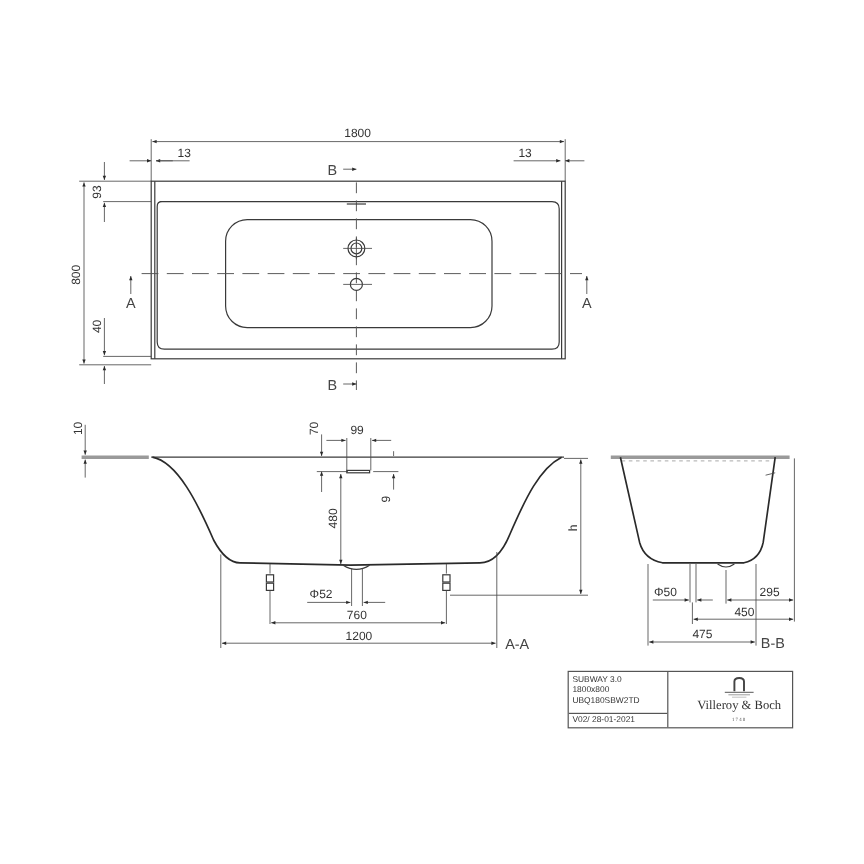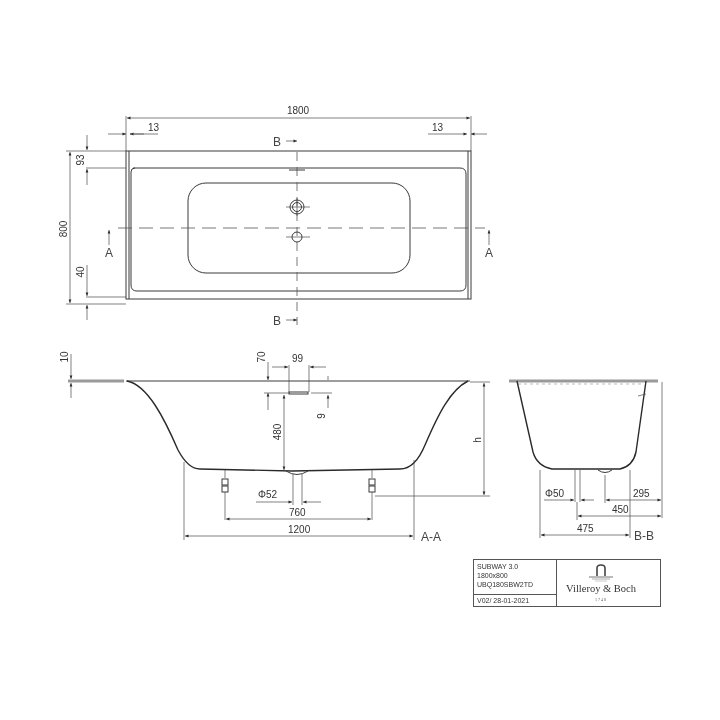--- a/index.html
+++ b/index.html
@@ -12,21 +12,21 @@
     .dashv { stroke: #555; stroke-width: 0.8; fill: none; stroke-dasharray: 9 6; }
     .rim { stroke: #9a9a9a; stroke-width: 3; fill: none; }
     .rimdash { stroke: #bbbbbb; stroke-width: 1; fill: none; stroke-dasharray: 3 3; }
     .arrow { fill: #2a2a2a; stroke: none; }
     .dimtxt { font-family: "Liberation Sans", sans-serif; font-size: 10px; fill: #333; }
     .lbltxt { font-family: "Liberation Sans", sans-serif; font-size: 12px; fill: #444; }
     .tb { position: absolute; left: 473px; top: 559px; width: 188px; height: 48px; border: 1px solid #555; box-sizing: border-box; background: #fff; }
     .tb-left { position: absolute; left: 0; top: 0; width: 82px; height: 46px; border-right: 1px solid #555; }
     .tb-info { position: absolute; left: 3px; top: 2px; font-size: 7px; line-height: 9px; color: #333; }
     .tb-ver { position: absolute; left: 0; top: 34px; width: 82px; border-top: 1px solid #555; height: 12px; font-size: 7px; line-height: 12px; color: #333; padding-left: 3px; box-sizing: border-box; }
-    .tb-right { position: absolute; left: 75px; top: 0; width: 104px; height: 46px; }
+    .tb-right { position: absolute; left: 90px; top: 0; width: 104px; height: 46px; }
     .brand { position: absolute; left: 0; width: 104px; top: 23px; text-align: center; font-family: "Liberation Serif", serif; font-size: 10.5px; color: #333; }
     .est { position: absolute; left: 0; width: 104px; top: 37px; text-align: center; font-family: "Liberation Serif", serif; font-size: 4px; letter-spacing: 1px; color: #555; }
     .logo { position: absolute; left: 36px; top: 3px; }
   </style>
 </head>
 <body>
 
 <svg width="720" height="720" viewBox="0 0 720 720">
   <defs>
     <marker id="arr" viewBox="0 0 10 10" refX="10" refY="5" markerWidth="7" markerHeight="5" orient="auto-start-reverse">

